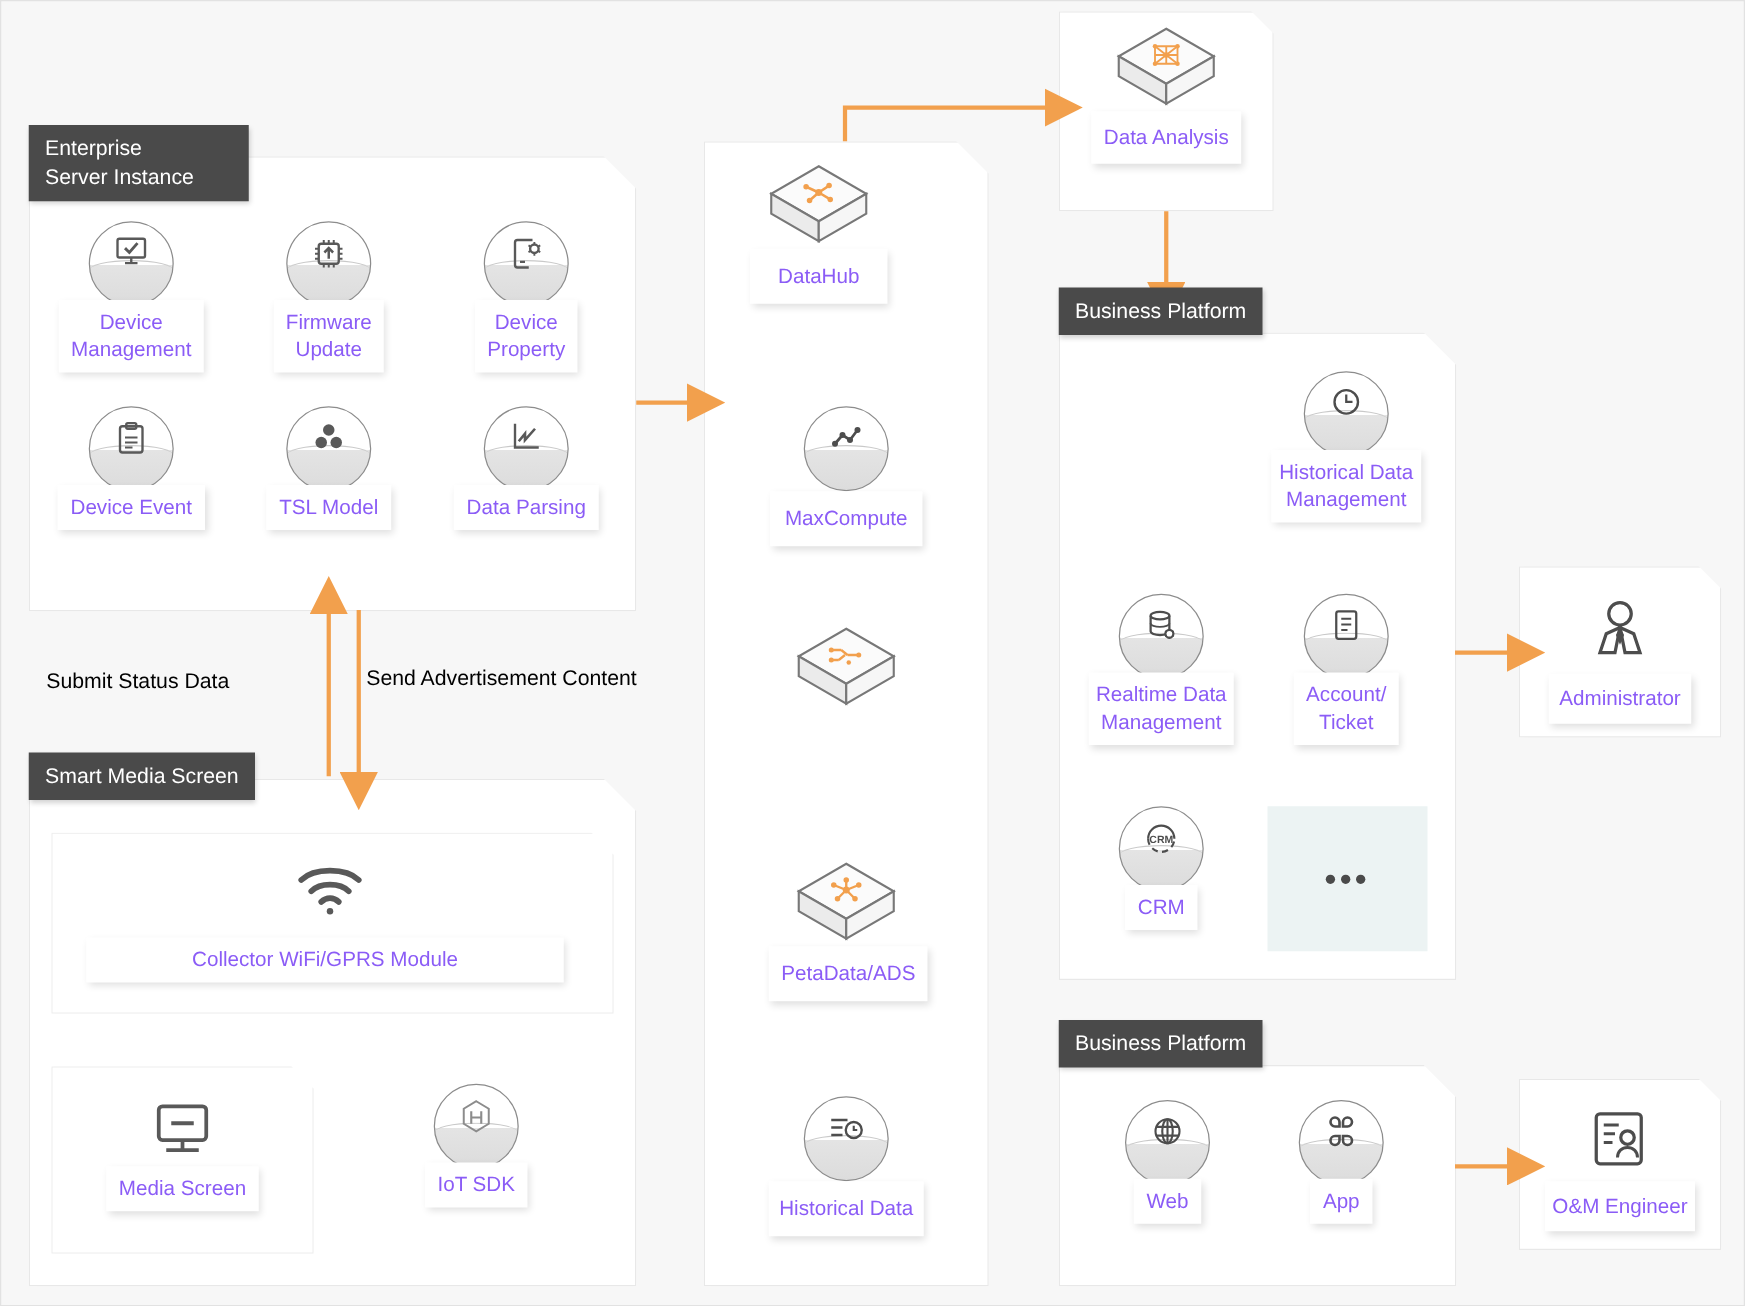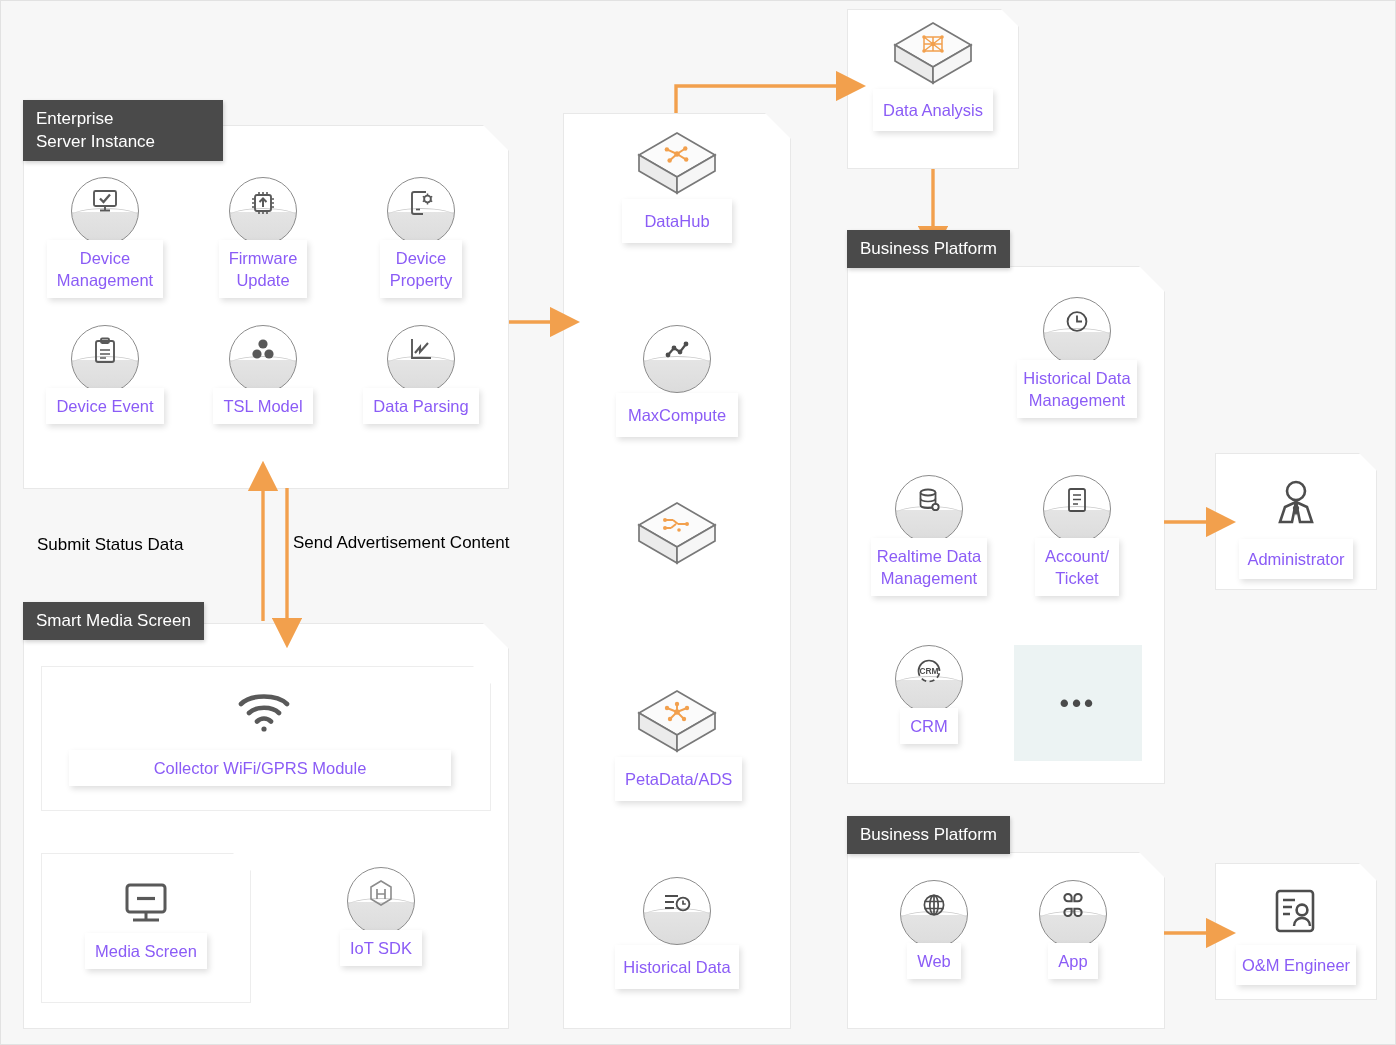--- a/index.html
+++ b/index.html
@@ -131,21 +131,21 @@
 
     <line x1="262" y1="620" x2="262" y2="487" stroke="#f2a04d" stroke-width="3.4" marker-end="url(#ah)"></line>
 
     <line x1="286" y1="487" x2="286" y2="620" stroke="#f2a04d" stroke-width="3.4" marker-end="url(#ah)"></line>
   </svg>
 
   <div class="lbl" style="left:36px; top:534px;">Submit Status Data</div>
   <div class="lbl" style="left:292px; top:532px;">Send Advertisement Content</div>
 
   <div class="panel" style="left:22px; top:124px; width:486px; height:364px;"></div>
-  <div class="tab" style="left:22px; top:99px; width:200px;">Enterprise
+  <div class="tab" style="left:22px; top:99px; width:176px;">Enterprise
 Server Instance</div>
 
   <div class="node" style="left:42px; top:172px;">
     <div class="glyphwrap">
       <div class="cyl">
         <div class="disc"></div>
         <div class="gl">
           <svg width="30" height="28" viewBox="0 0 30 28" fill="none" stroke="#595959" stroke-width="1.9">
             <rect x="4" y="3" width="22" height="15" rx="1.5"></rect>
             <path d="M10 10.5 L13.5 14 L20 6.5" stroke-width="2.3"></path>
@@ -281,21 +281,21 @@
             <path d="M11 11 v10 M19 11 v10 M11 16 h8" stroke-width="1.7"></path>
           </svg>
         </div>
       </div>
     </div>
     <div class="cap">IoT SDK</div>
   </div>
 
   <div class="panel" style="left:562px; top:112px; width:228px; height:916px;"></div>
 
-  <div class="node" style="left:614px; top:128px;text-align:center;">
+  <div class="node" style="left:592px; top:128px;text-align:center;">
     <div class="glyphwrap">
       <svg width="92" height="80" viewBox="0 0 92 80">
         <path d="M46 6 L84 28 L46 50 L8 28 Z" fill="#fbfbfb" stroke="#787878" stroke-width="1.7"></path>
         <path d="M8 28 L8 44 L46 66 L46 50 Z" fill="#ebebeb" stroke="#787878" stroke-width="1.7"></path>
         <path d="M84 28 L84 44 L46 66 L46 50 Z" fill="#f6f6f6" stroke="#787878" stroke-width="1.7"></path>
         <g transform="translate(46,27) scale(0.92)" stroke="#f2a04d" stroke-width="2.2" fill="none">
           <circle cx="0" cy="0" r="3" fill="#f2a04d" stroke="none"></circle>
           <path d="M0 0 L-11 -5 M0 0 L9 -6 M0 0 L-8 7 M0 0 L10 6"></path>
           <circle cx="-11" cy="-5" r="2.4" fill="#f2a04d" stroke="none"></circle>
           <circle cx="9" cy="-6" r="2.4" fill="#f2a04d" stroke="none"></circle>

